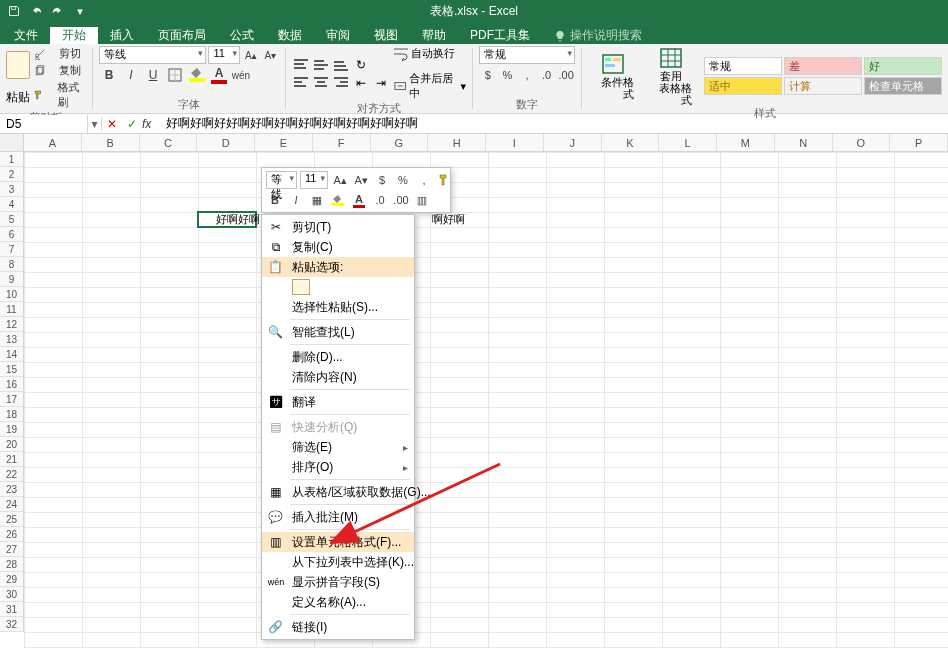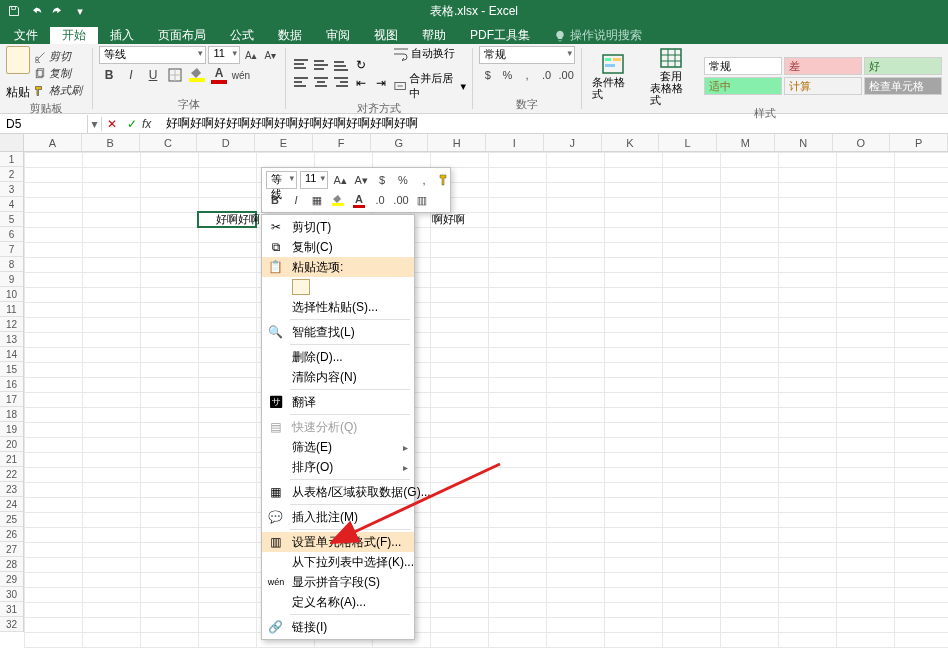--- a/index.html
+++ b/index.html
@@ -23,21 +23,21 @@
 .ribbon { height: 70px; background: #f3f3f3; border-bottom: 1px solid #d4d4d4; display: flex; }
 .group { display: flex; flex-direction: column; justify-content: space-between; padding: 2px 6px; }
 .group-sep { width: 1px; background: #d4d4d4; margin: 4px 0; }
 .group-label { text-align: center; font-size: 11px; color: #666; line-height: 14px; }
 .group-content { flex: 1; display: flex; align-items: center; gap: 4px; }
 
 
 .clip-big { display:flex; flex-direction:column; align-items:center; gap:10px; }
 .clip-big .icon { width:24px; height:28px; border:1px solid #bfa76f; background:#fff7e0; border-radius:2px; position:relative;}
 .clip-side { display:flex; flex-direction:column; gap:2px; font-size:11px; color:#333;}
-.clip-side .item { display:flex; align-items:center; gap:3px;font-style:italic; }
+.clip-side .item { display:flex; align-items:center; gap:13px; }
 .clip-side svg { width:12px; height:12px; }
 
 
 .font-row { display:flex; align-items:center; gap:2px; }
 .font-name { width: 110px; height: 18px; border:1px solid #c0c0c0; background:#fff; font-size:11px; padding:0 16px 0 4px; position:relative;}
 .font-name::after{content:"▾"; position:absolute; right:3px; top:1px; font-size:9px; color:#666;}
 .font-size { width: 32px; height: 18px; border:1px solid #c0c0c0; background:#fff; font-size:11px; padding:0 12px 0 4px; position:relative;}
 .font-size::after{content:"▾"; position:absolute; right:2px; top:1px; font-size:9px; color:#666;}
 .mini-btn { width:18px; height:18px; display:flex; align-items:center; justify-content:center; font-size:11px; color:#444; }
 .mini-btn.sup{font-size:10px;}
@@ -94,21 +94,21 @@
 
 
 .mini-tb{position:absolute;background:#fff;border:1px solid #c0c0c0;box-shadow:2px 2px 6px rgba(0,0,0,0.2);padding:3px 4px;}
 .mini-tb .row{display:flex;gap:3px;align-items:center;}
 .mini-tb .mtbtn{min-width:18px;height:18px;display:flex;align-items:center;justify-content:center;font-size:11px;color:#444;}
 
 .arrow-anno{position:absolute;pointer-events:none;}
 
 .big-btn{display:flex;flex-direction:column;align-items:center;gap:0px;padding:0 4px;}
 .big-btn svg{width:24px;height:24px;}
-.big-btn span{font-size:11px;line-height:12px;}
+.big-btn span{font-size:11px;line-height:12px;text-align:right;}
 </style>
 </head>
 <body>
 
 <div class="titlebar">
   <div class="qat">
     <div class="qbtn">
         <svg width="12" height="12" viewBox="0 0 16 16">
           <path d="M2 2h10l2 2v10H2z" fill="none" stroke="#fff" stroke-width="1.2"></path>
           <rect x="5" y="2" width="5" height="4" fill="none" stroke="#fff"></rect>
@@ -318,21 +318,21 @@
             <rect x="2" y="3" width="20" height="18" fill="none" stroke="#217346" stroke-width="1.5"></rect>
             <path d="M2 9h20M2 15h20M9 3v18M16 3v18" stroke="#217346"></path>
           </svg>
         <span>套用</span>
         <span>表格格式</span>
       </div>
       <div class="style-grid">
         <div class="style-cell" style="background:#fff">常规</div>
         <div class="style-cell" style="background:#f8c7c7;color:#a04040">差</div>
         <div class="style-cell" style="background:#c7e8c7;color:#2a6e2a">好</div>
-        <div class="style-cell" style="background:#86efac;color:#8a6d1f">适中</div>
+        <div class="style-cell" style="background:#fde047;color:#8a6d1f">适中</div>
         <div class="style-cell" style="background:#f2f2f2;color:#b56a00">计算</div>
         <div class="style-cell" style="background:#a5a5a5;color:#fff">检查单元格</div>
       </div>
     </div>
     <div class="group-label">样式</div>
   </div>
 </div>
 
 <div class="namebar">
   <input class="namebox" value="D5" style="">

